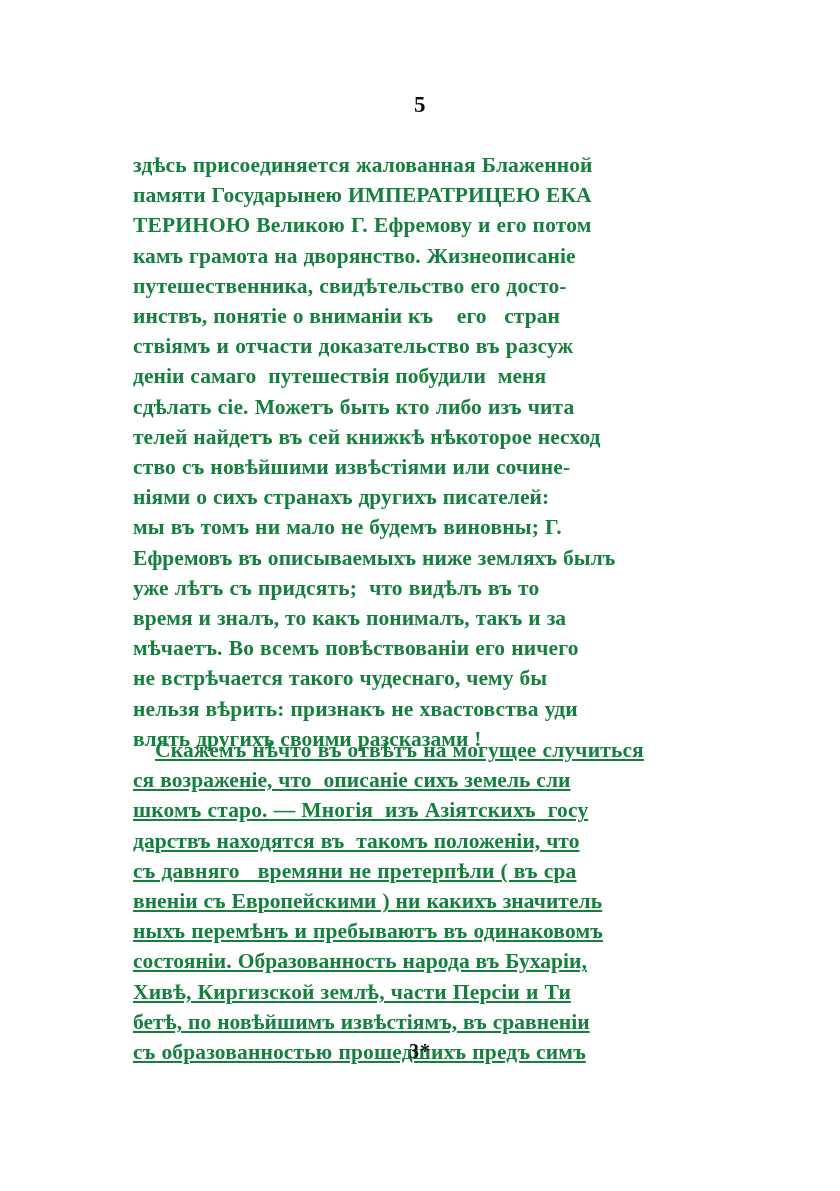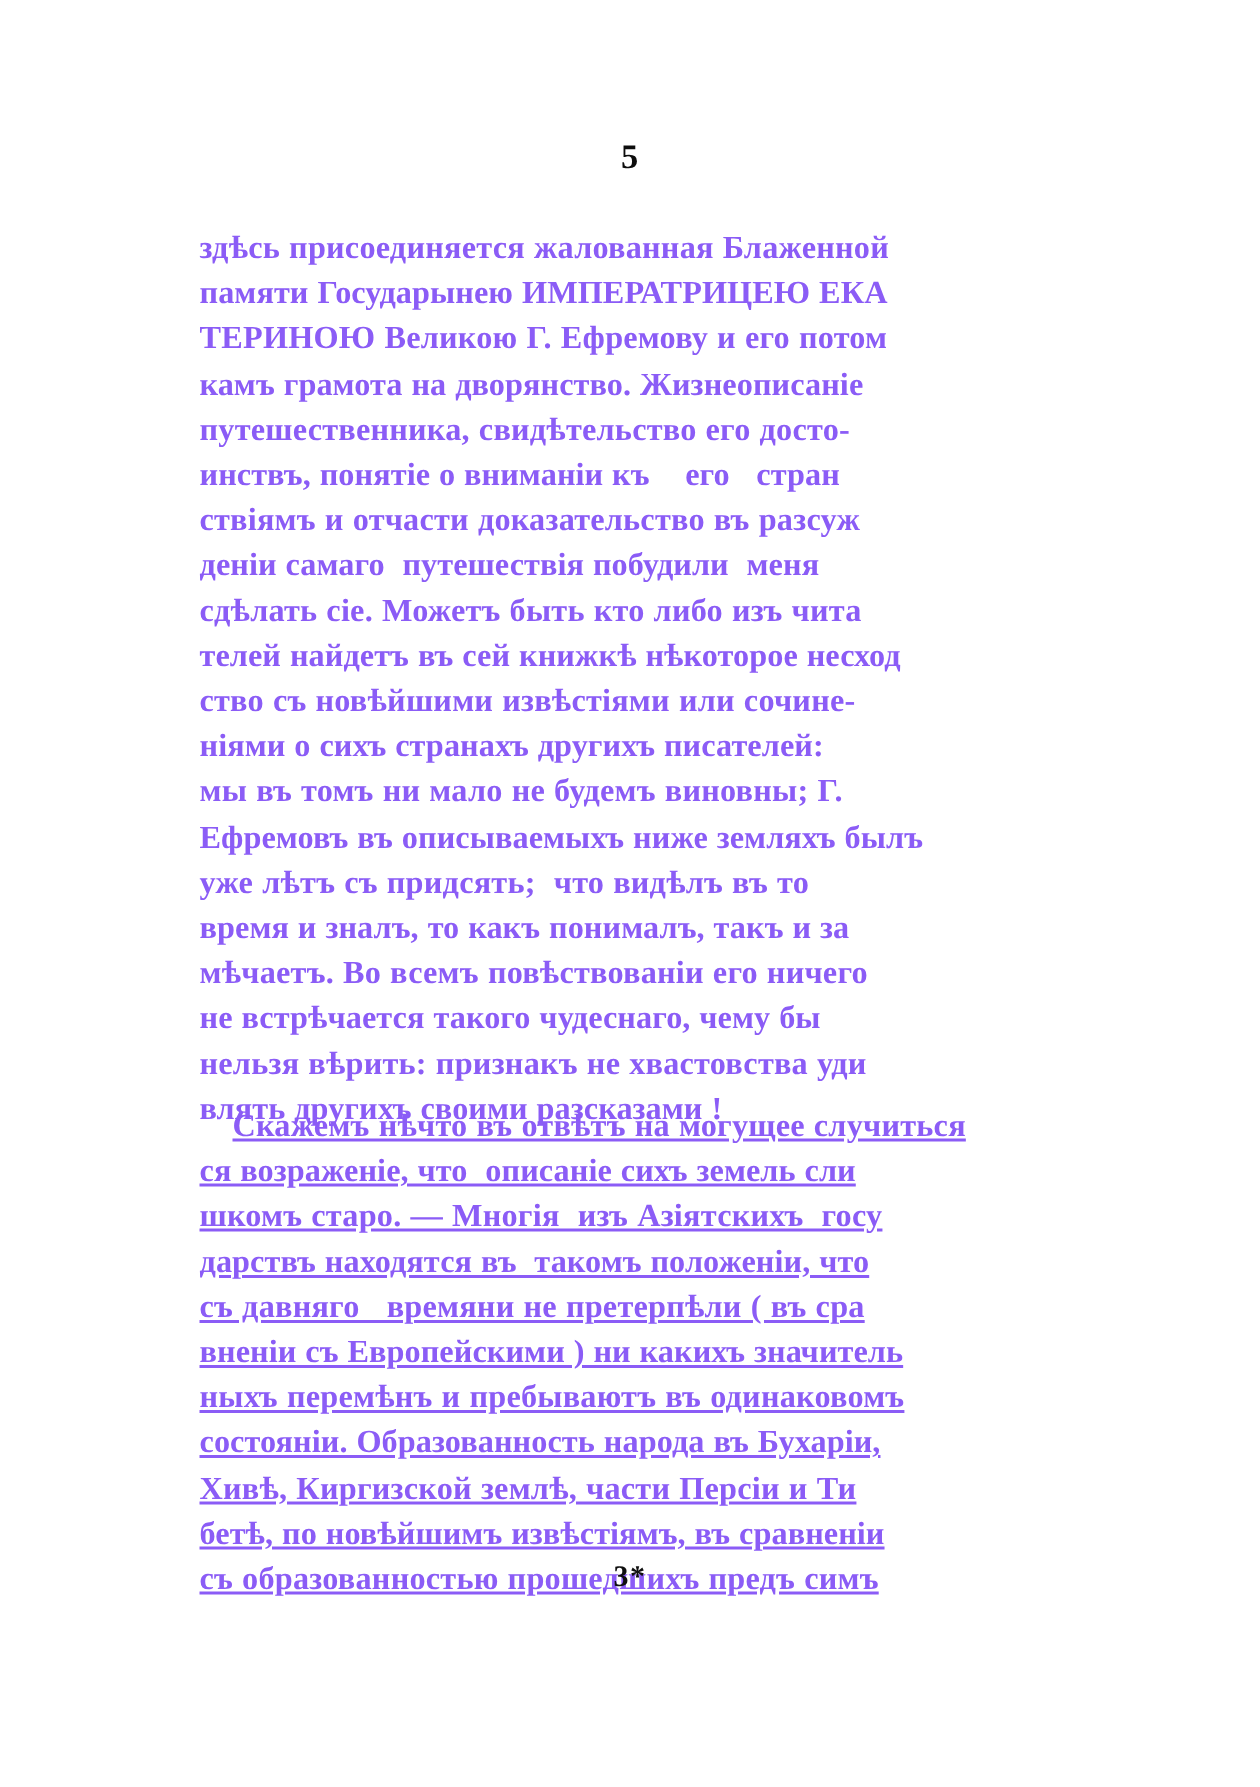--- a/index.html
+++ b/index.html
@@ -33,21 +33,21 @@
     letter-spacing: 0.5px;
     color: #0d0d0d;
   }
   .text-block {
     position: absolute;
     left: 133px;
     width: 580px;
     font-size: 21.5px;
     line-height: 30.2px;
     font-weight: bold;
-    color: #8b5cf6;
+    color: #15803d;
     text-align: justify;
     text-justify: inter-word;
   }
   #para-1 { top: 150px; }
   #para-2 { top: 735px; text-decoration: underline; }
   .text-block p {
     margin: 0;
     white-space: pre-wrap;
     word-spacing: 0.5px;
   }

